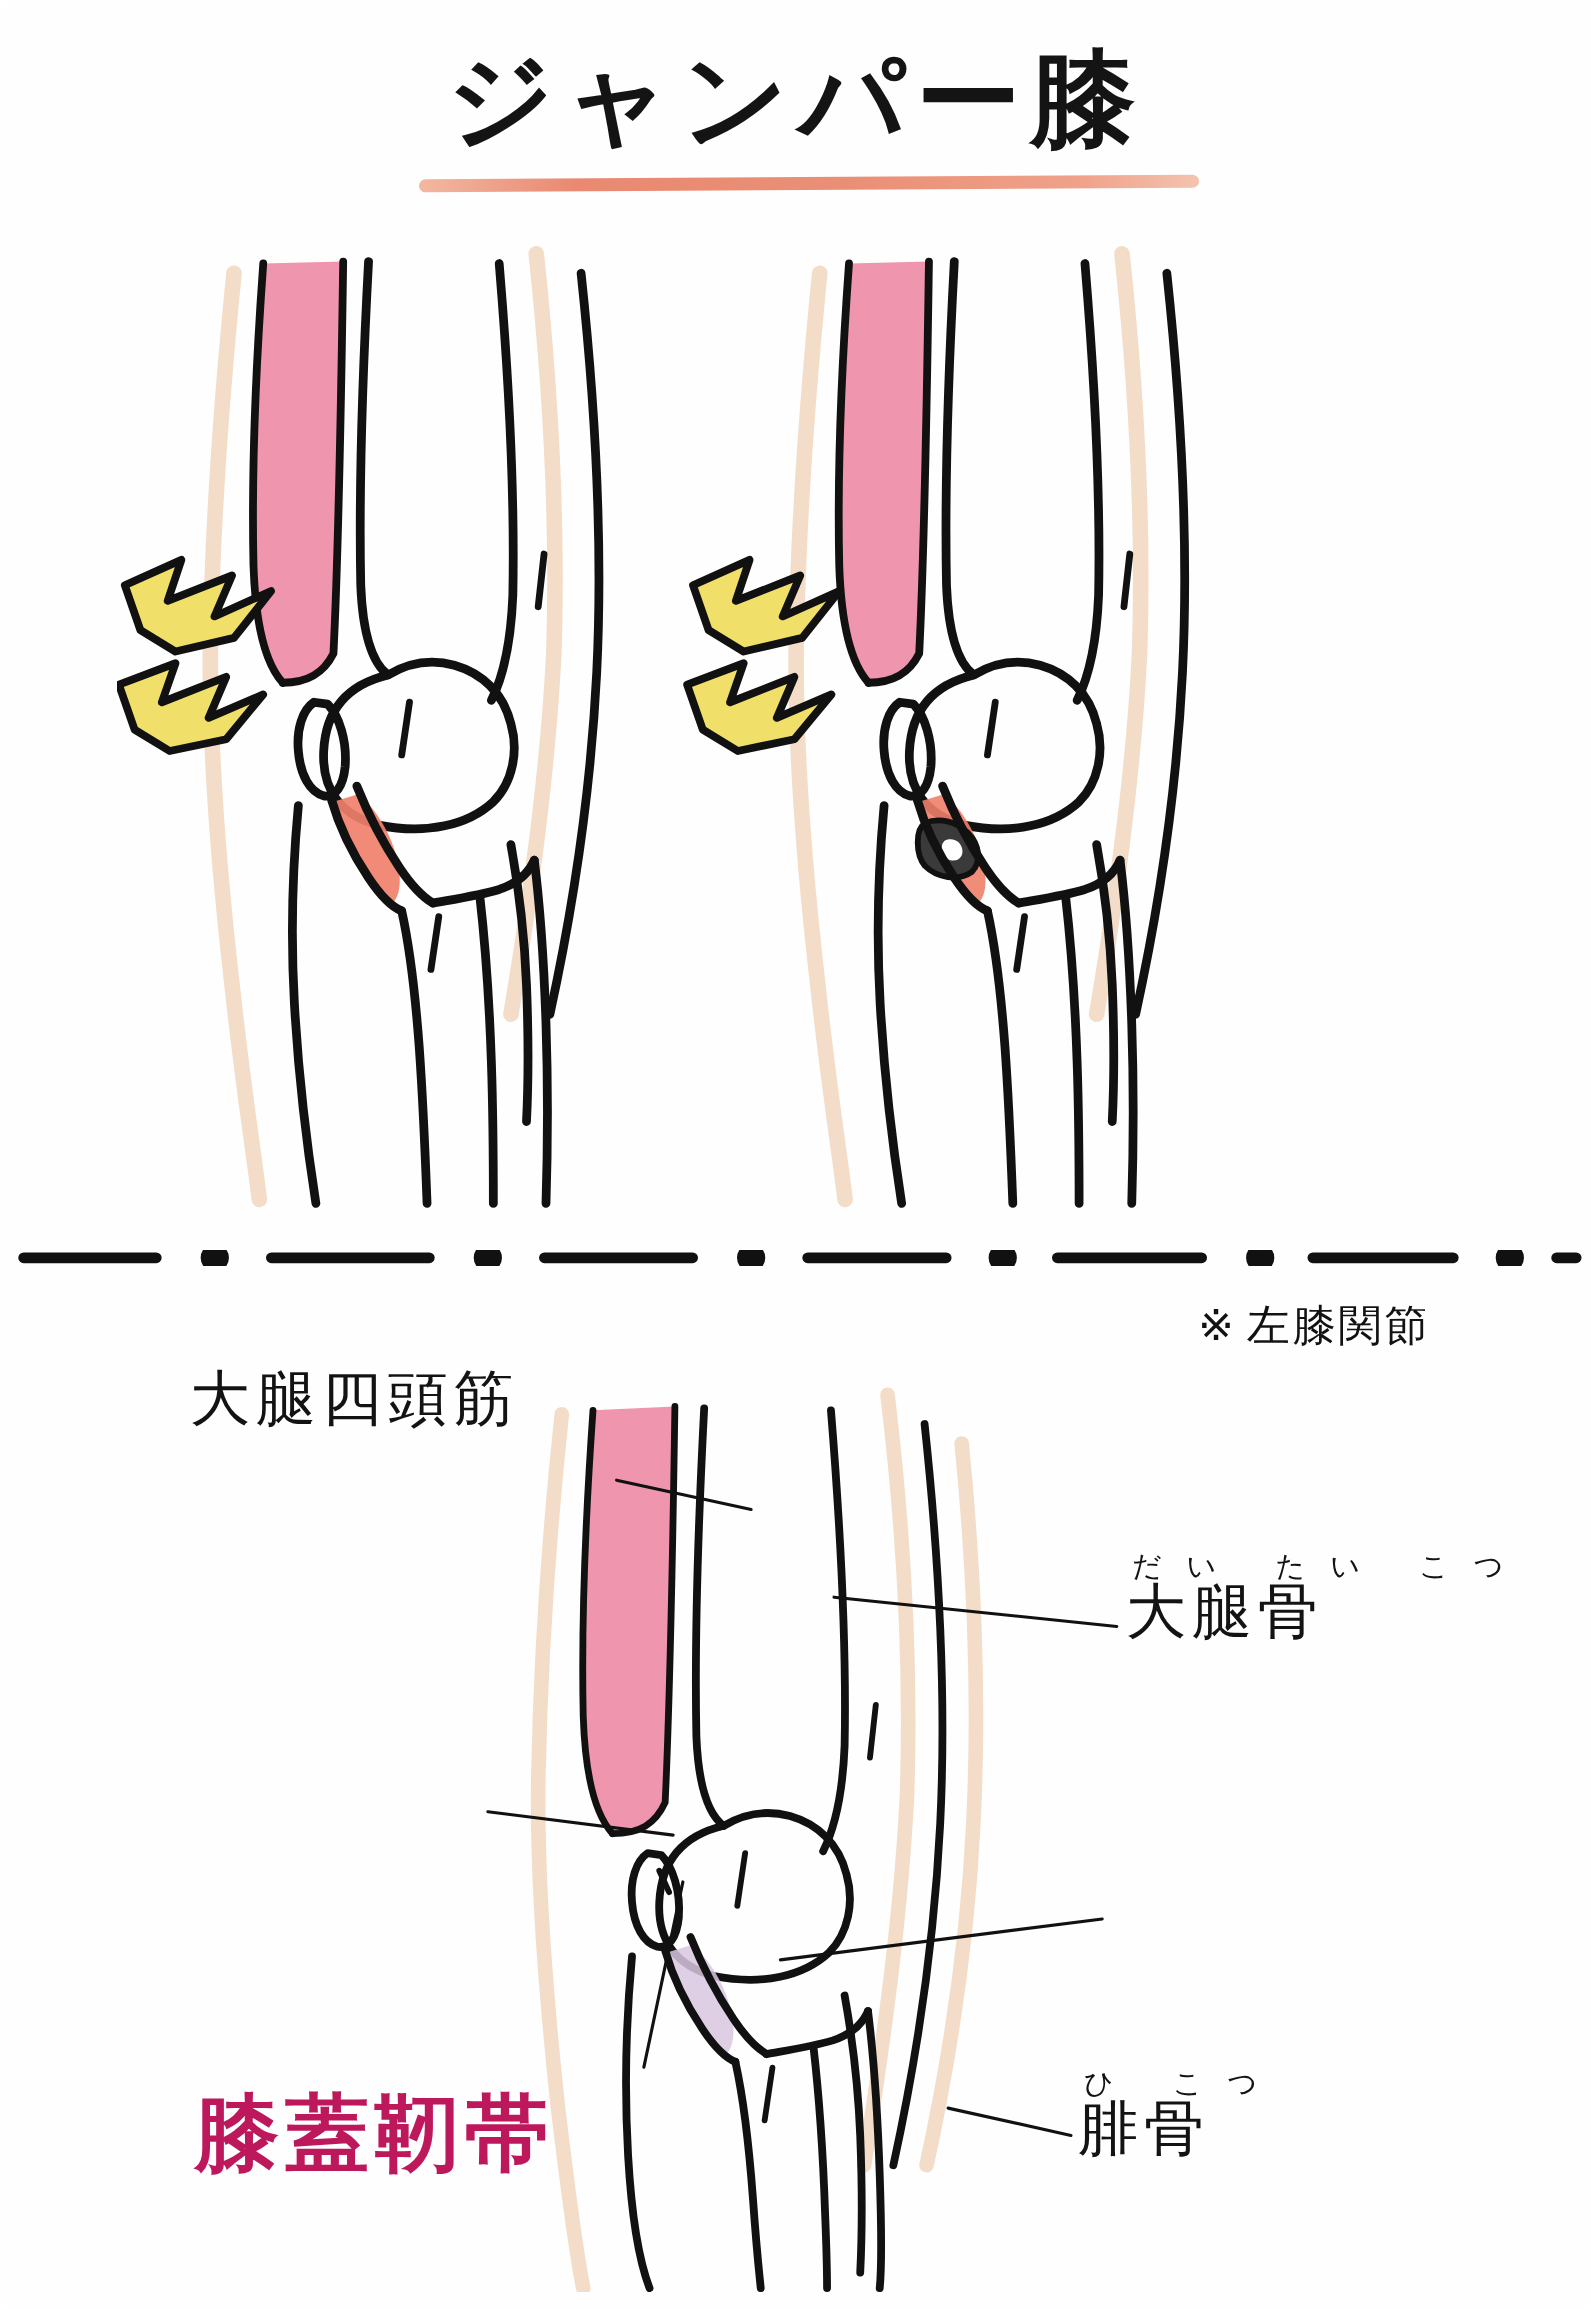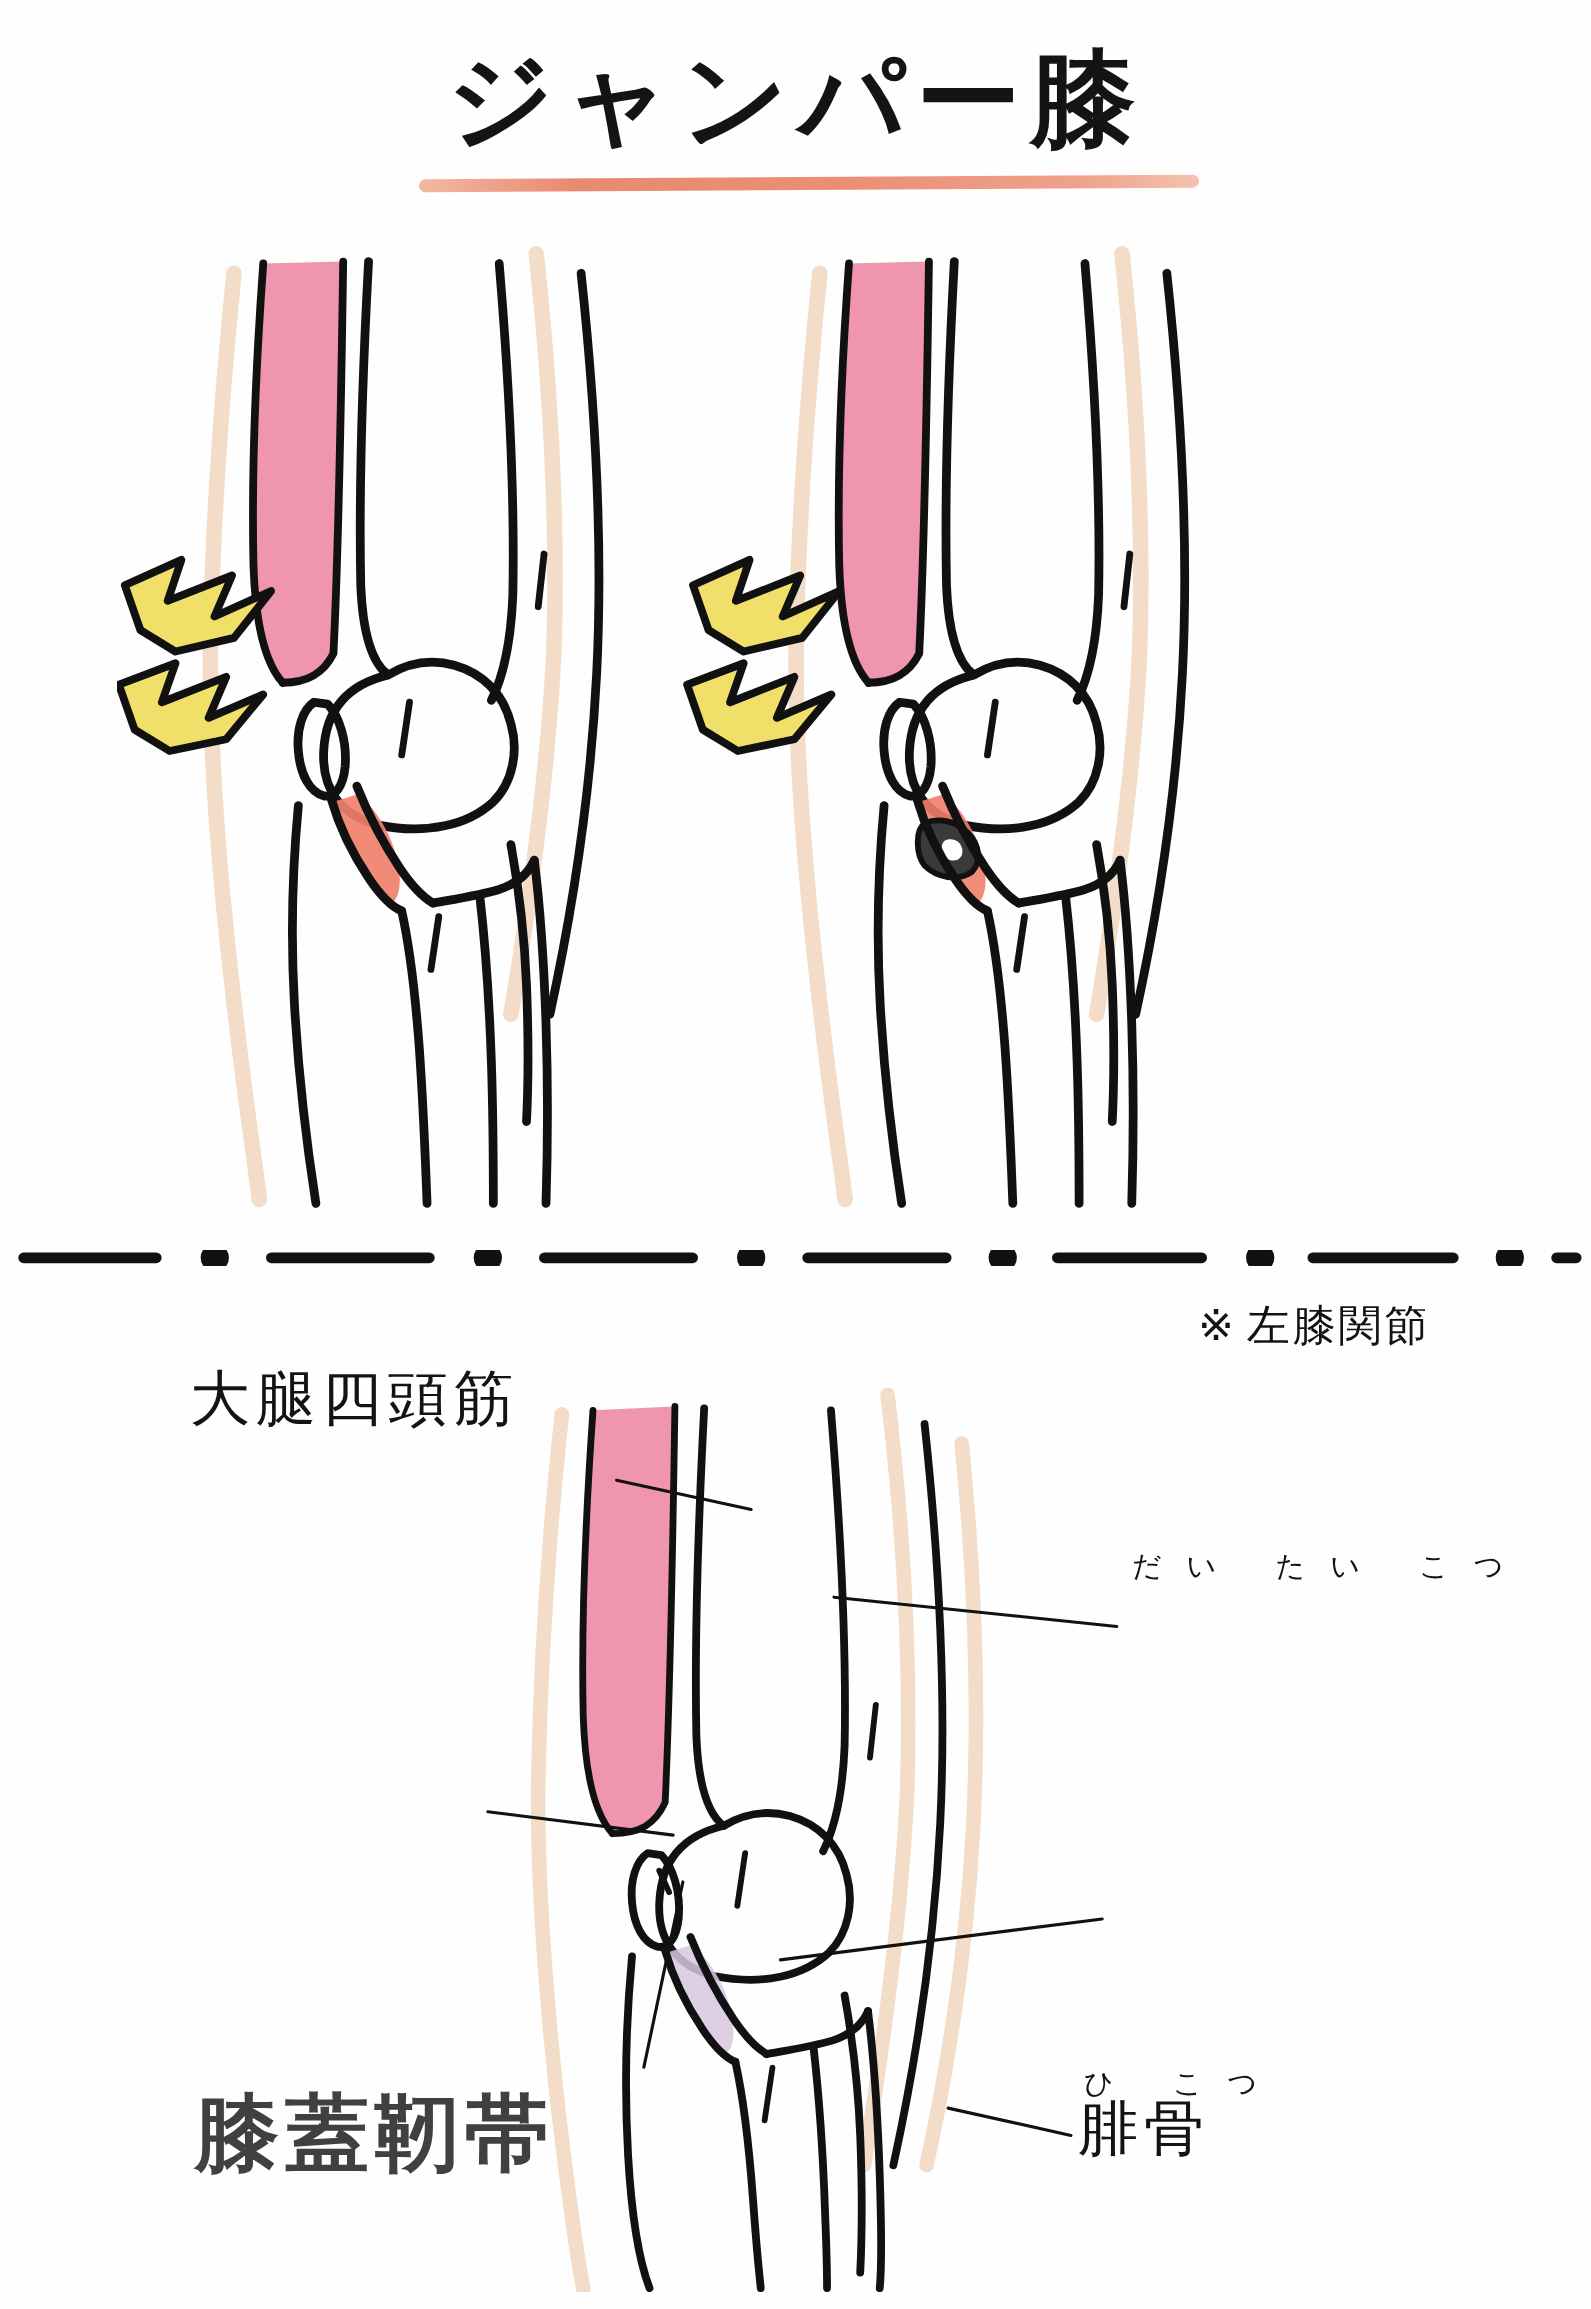--- a/index.html
+++ b/index.html
@@ -37,21 +37,21 @@
              margin-bottom:-3.9px;line-height:1.05;}
   .lbl .main{display:block;font-size:60px;letter-spacing:5.9px;line-height:1.12;}
   .lbl .sub{display:block;font-size:60px;letter-spacing:3.9px;line-height:1.25;}
 
   #lbl-quad{left:190px;top:1365px;}
   #lbl-femur{left:1126px;top:1551px;}
   #lbl-patella{left:180px;top:1716px;}
   #lbl-tibia{left:1112px;top:1838px;}
   #lbl-fibula{left:1078px;top:2068px;}
 
-  .lbl-red{position:absolute;left:195px;top:2077px;color:#404040;
+  .lbl-red{position:absolute;left:195px;top:2077px;color:#be185d;
            font-size:84px;letter-spacing:5.9px;font-weight:700;white-space:nowrap;}
 
   
   #leaders{position:absolute;left:0;top:0;width:1592px;height:2309px;pointer-events:none;}
 </style>
 </head>
 <body>
 
 <div class="page">
 
@@ -239,20 +239,21 @@
       <path d="M660 2120 L700 1930"></path>
     </g>
   </svg>
 
   <div class="lbl" id="lbl-quad">
     <span class="main">大腿四頭筋</span>
   </div>
 
   <div class="lbl" id="lbl-femur">
     <span class="ruby">だい たい こつ</span>
+    <span class="main">大腿骨</span>
   </div>
 
 
 
   <div class="lbl" id="lbl-fibula">
     <span class="ruby">ひ こつ</span>
     <span class="main">腓骨</span>
   </div>
 
   <div class="lbl-red">膝蓋靭帯</div>

